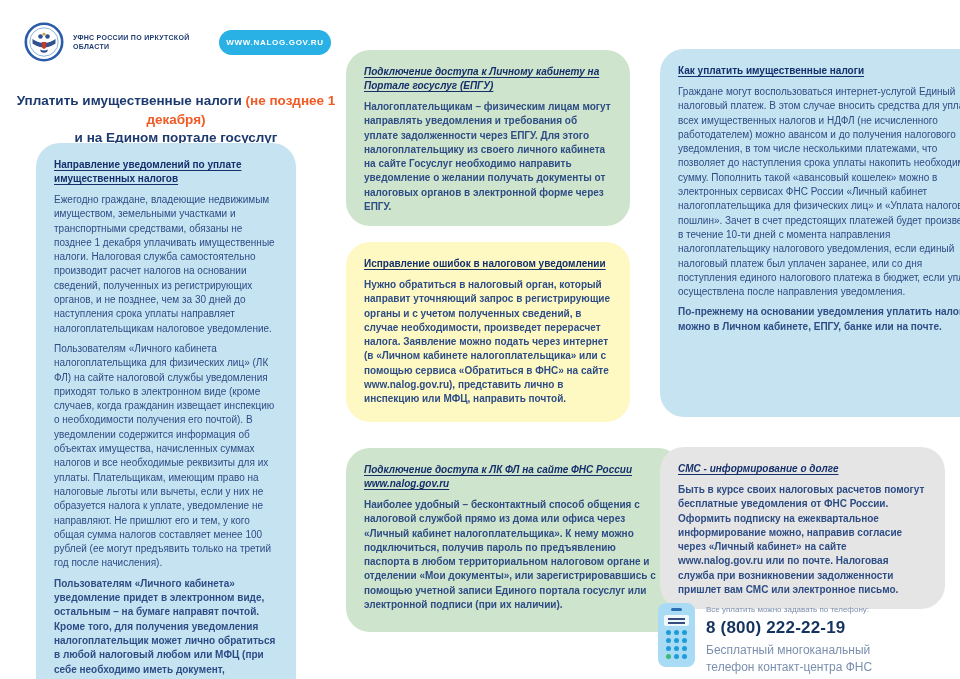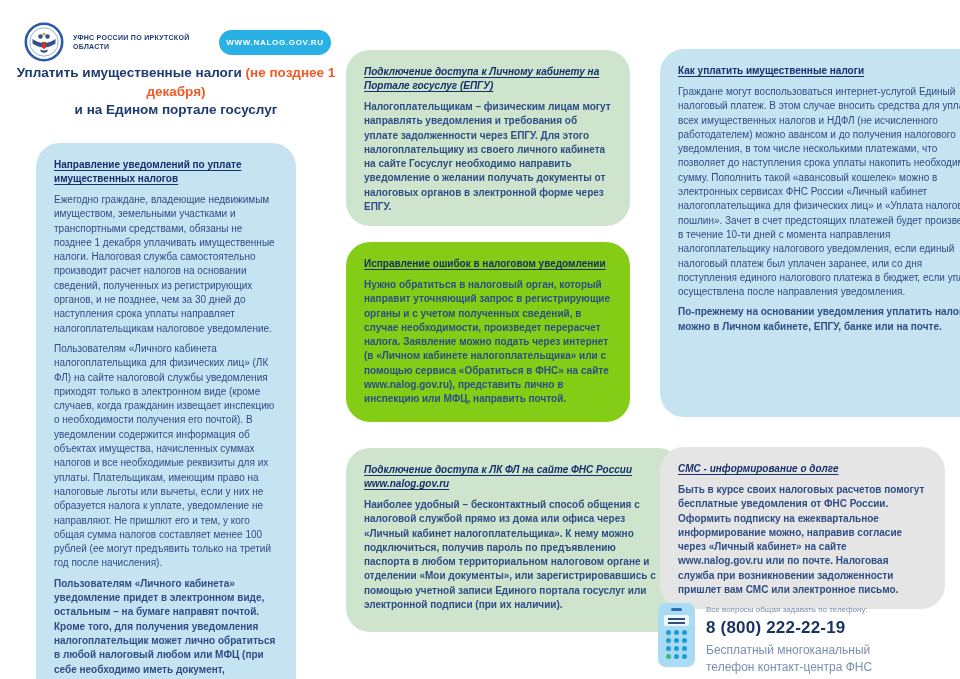--- a/index.html
+++ b/index.html
@@ -7,34 +7,34 @@
         font-family:"Liberation Sans","DejaVu Sans",sans-serif;}
 
   
   .logo{position:absolute;left:24px;top:22px;display:flex;align-items:center;gap:9px;}
   .logo-text{font-size:7px;font-weight:bold;color:#1d3a70;letter-spacing:.3px;width:150px;line-height:1.3;}
   .site-pill{position:absolute;left:219px;top:30px;width:112px;height:25px;border-radius:13px;
              background:#29b1e6;color:#ffffff;font-size:8px;font-weight:bold;letter-spacing:.7px;
              display:flex;align-items:center;justify-content:center;cursor:pointer;}
 
   
-  .title{position:absolute;left:16px;top:64px;width:320px;text-align:center;
+  .title{position:absolute;left:16px;top:92px;width:320px;text-align:center;
          font-size:13.5px;font-weight:bold;color:#1d3a70;line-height:1.38;}
   .title .hl{color:#f15a24;}
 
   
   .card{position:absolute;box-sizing:border-box;padding:15px 18px 12px;border-radius:24px;}
   .card h3{margin:0 0 7px;font-size:10px;line-height:1.4;color:#15306b;
            text-decoration:underline;text-underline-offset:2px;}
   .card h3.it{font-style:italic;}
   .card p{margin:0 0 6px;font-size:10px;line-height:1.43;color:#2e4d85;}
   .card p:last-child{margin-bottom:0;font-weight:bold;}
   .c-blue{background:#c6e3f2;}
   .c-green{background:#cfe4cc;}
-  .c-peach{background:#84cc16;}
+  .c-peach{background:#fef9c3;}
   .c-pink{background:#e5e5e5;}
 
   .card-notifications{left:36px;top:143px;width:260px;min-height:514px;}
   .card-epgu{left:346px;top:50px;width:284px;min-height:162px;}
   .card-errors{left:346px;top:242px;width:284px;min-height:180px;}
   .card-lkfl{left:346px;top:448px;width:336px;min-height:184px;}
   .card-howtopay{left:660px;top:49px;width:339px;min-height:368px;}
   .card-sms{left:660px;top:447px;width:285px;min-height:150px;}
 
   
@@ -127,19 +127,19 @@
           <b></b>
           <b></b>
           <b></b>
           <b></b>
           <b></b>
           <b></b>
           <b></b>
         </div>
     </div>
     <div class="phone-texts">
-      <div class="phone-note">Все вопросы общая задавать по телефону:</div>
+      <div class="phone-note">Все уплатить можно задавать по телефону:</div>
       <div class="phone-number">8 (800) 222-22-19</div>
       <div class="phone-caption">Бесплатный многоканальный телефон контакт-центра ФНС России</div>
     </div>
   </div>
 
 </div>
 
 </body></html>

